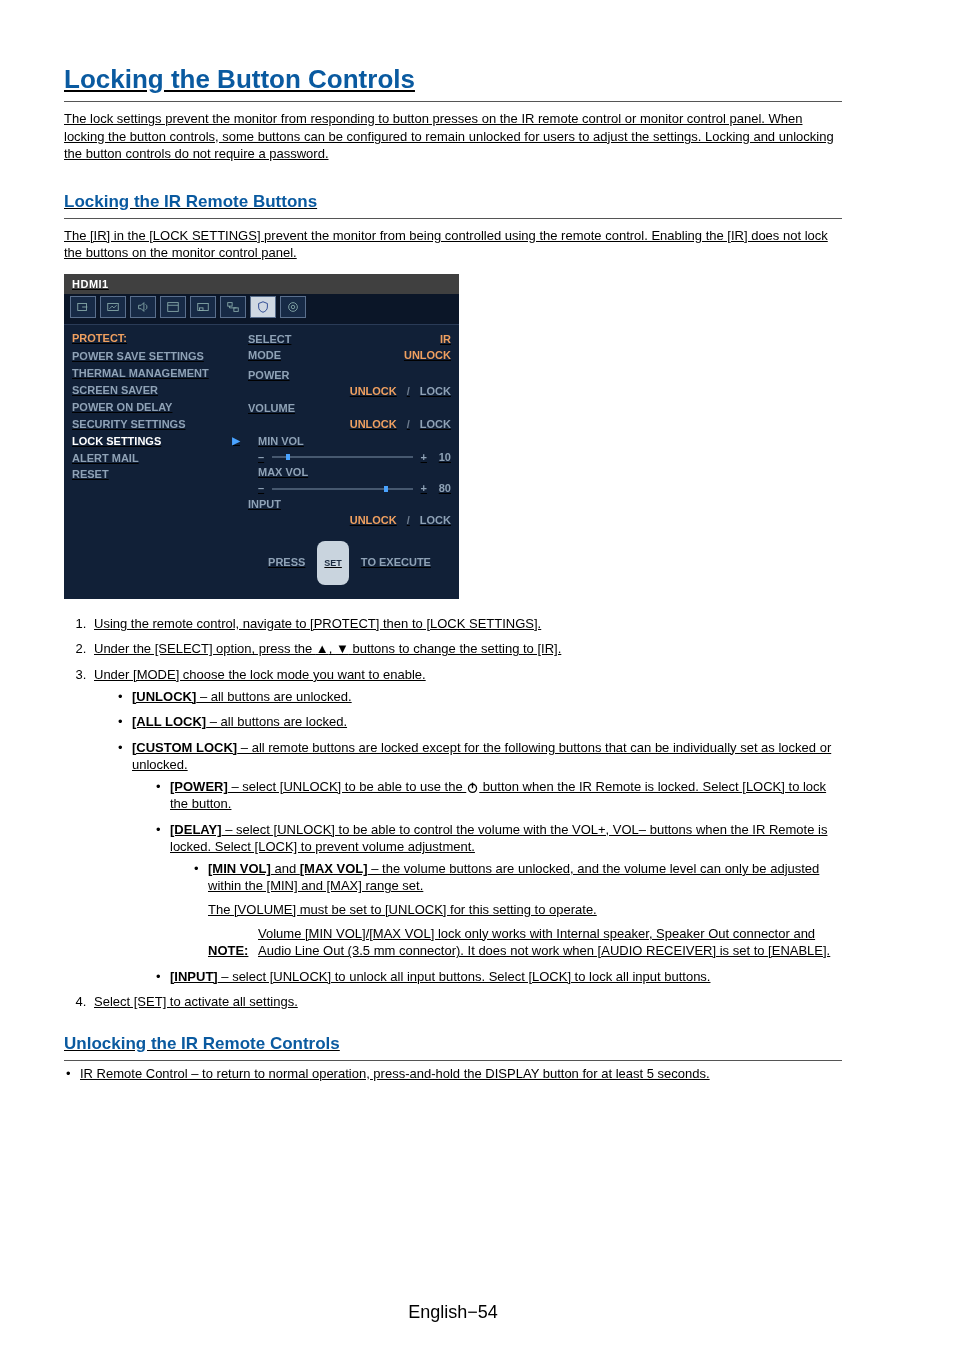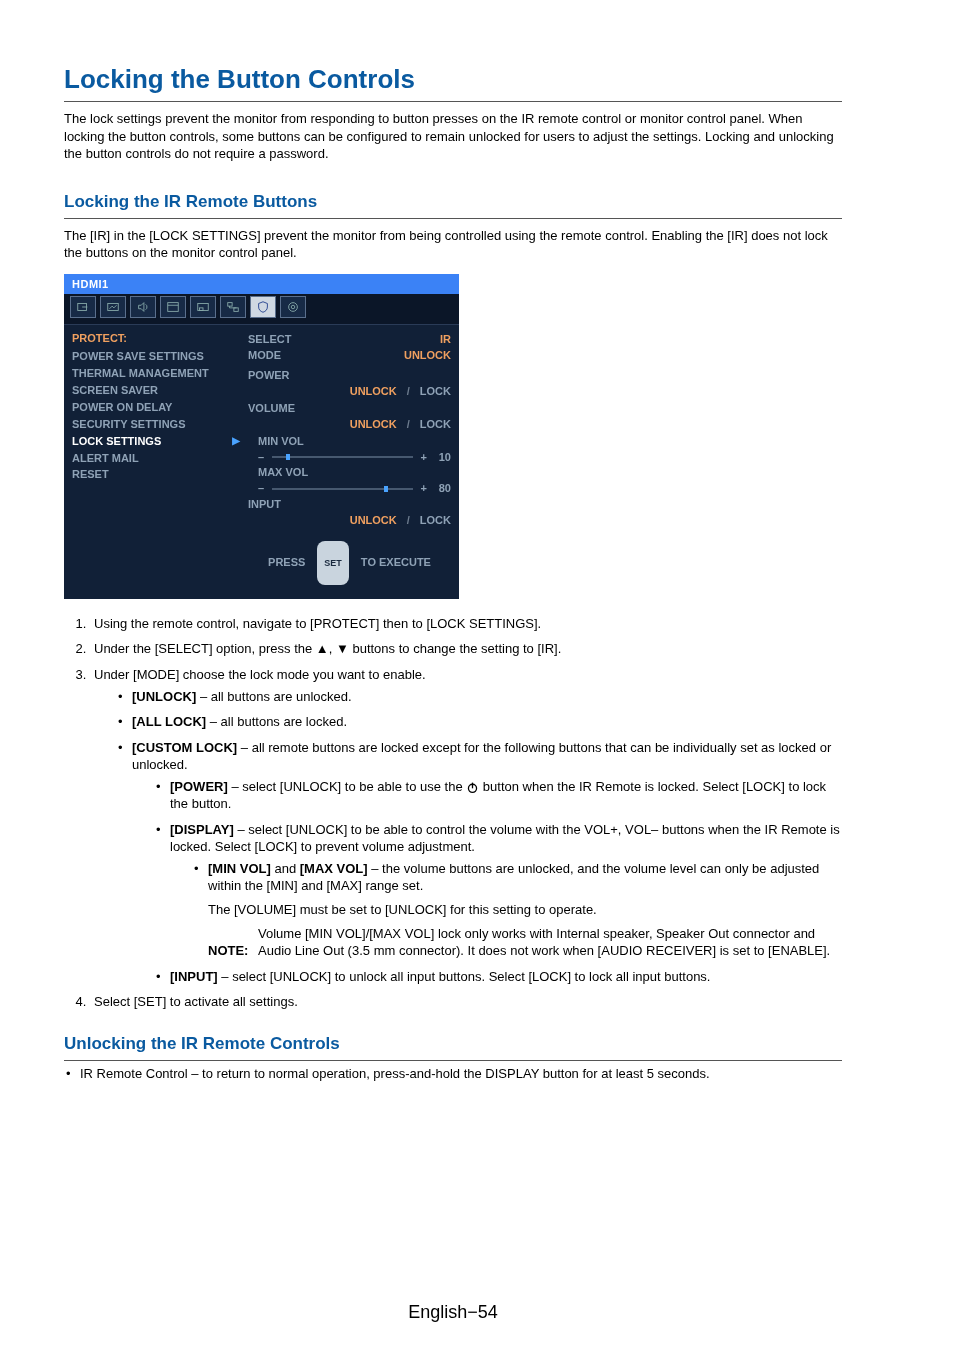--- a/index.html
+++ b/index.html
@@ -10,20 +10,21 @@
     color: #000;
     font-size: 13px;
     line-height: 1.35;
   }
   .page {
     width: 906px;
     min-height: 1350px;
     box-sizing: border-box;
     padding: 62px 64px 40px 64px;
     position: relative;
+    text-decoration: underline;
   }
   h1.title {
     font-size: 26px;
     font-weight: bold;
     color: #0a5aa0;
     margin: 0 0 6px 0;
     padding-bottom: 4px;
     border-bottom: 1px solid #555;
   }
   h2.sub {
@@ -86,21 +87,21 @@
     background: #112037;
     color: #fff;
     font-family: Arial, Helvetica, sans-serif;
     font-size: 11px;
     font-weight: bold;
     margin: 8px 0 16px 0;
     padding-bottom: 8px;
   }
   .osd-title {
     padding: 3px 20px 2px 8px;
-    background: #3b82f6;
+    background: #404040;
     color: #fff;
     letter-spacing: 0.5px;
   }
   .osd-iconbar {
     padding: 2px 6px 6px 6px;
     display: flex;
     gap: 4px;
     background: #0b1628;
     border-bottom: 1px solid #2a3b57;
   }
@@ -373,21 +374,21 @@
           <ul class="dot">
             <li>
               <b>[POWER]</b><span> – select [UNLOCK] to be able to use the </span><span class="inline-icon">
                   <svg viewBox="0 0 16 16">
                     <circle cx="8" cy="9" r="5"></circle>
                     <line x1="8" y1="2" x2="8" y2="9"></line>
                   </svg>
                 </span><span> button when the IR Remote is locked. Select [LOCK] to lock the button.</span>
             </li>
             <li>
-              <b>[DISPLAY]</b><span> – select [UNLOCK] to be able to control the volume with the VOL+, VOL– buttons when the IR Remote is locked. Select [LOCK] to prevent volume adjustment.</span>
+              <b>[DELAY]</b><span> – select [UNLOCK] to be able to control the volume with the VOL+, VOL– buttons when the IR Remote is locked. Select [LOCK] to prevent volume adjustment.</span>
               <ul class="dot small">
                 <li>
                   <b>[MIN VOL]</b><span> and </span><b>[MAX VOL]</b><span> – the volume buttons are unlocked, and the volume level can only be adjusted within the [MIN] and [MAX] range set.</span>
                   <p style="margin:6px 0 6px 0">The [VOLUME] must be set to [UNLOCK] for this setting to operate.</p>
                   <div class="note-row">
                     <span class="note-label">NOTE:</span>
                     <span>Volume [MIN VOL]/[MAX VOL] lock only works with Internal speaker, Speaker Out connector and Audio Line Out (3.5 mm connector). It does not work when [AUDIO RECEIVER] is set to [ENABLE].</span>
                   </div>
                 </li>
               </ul>

